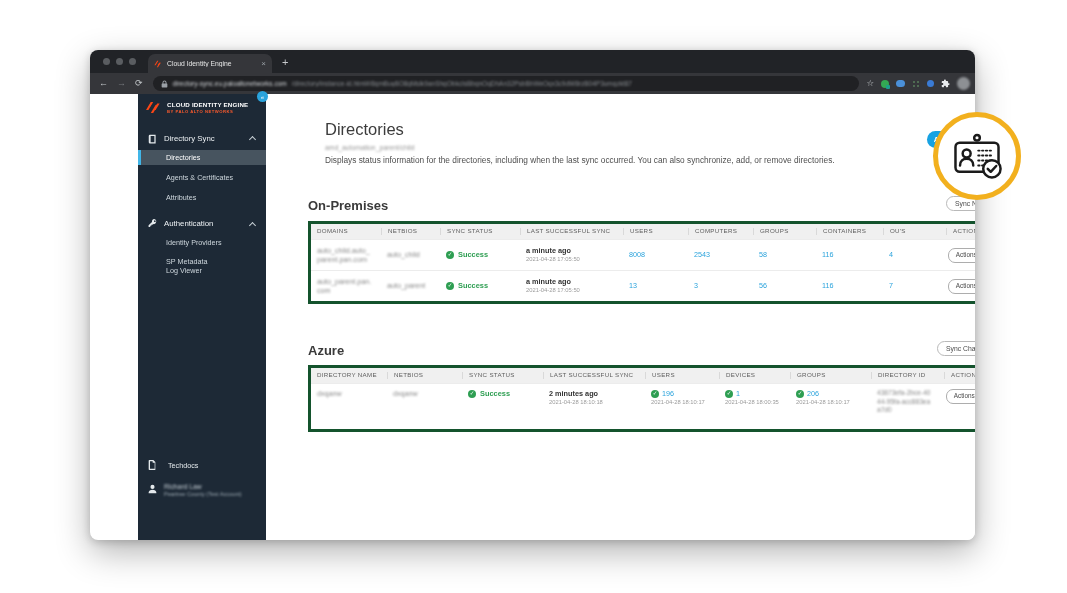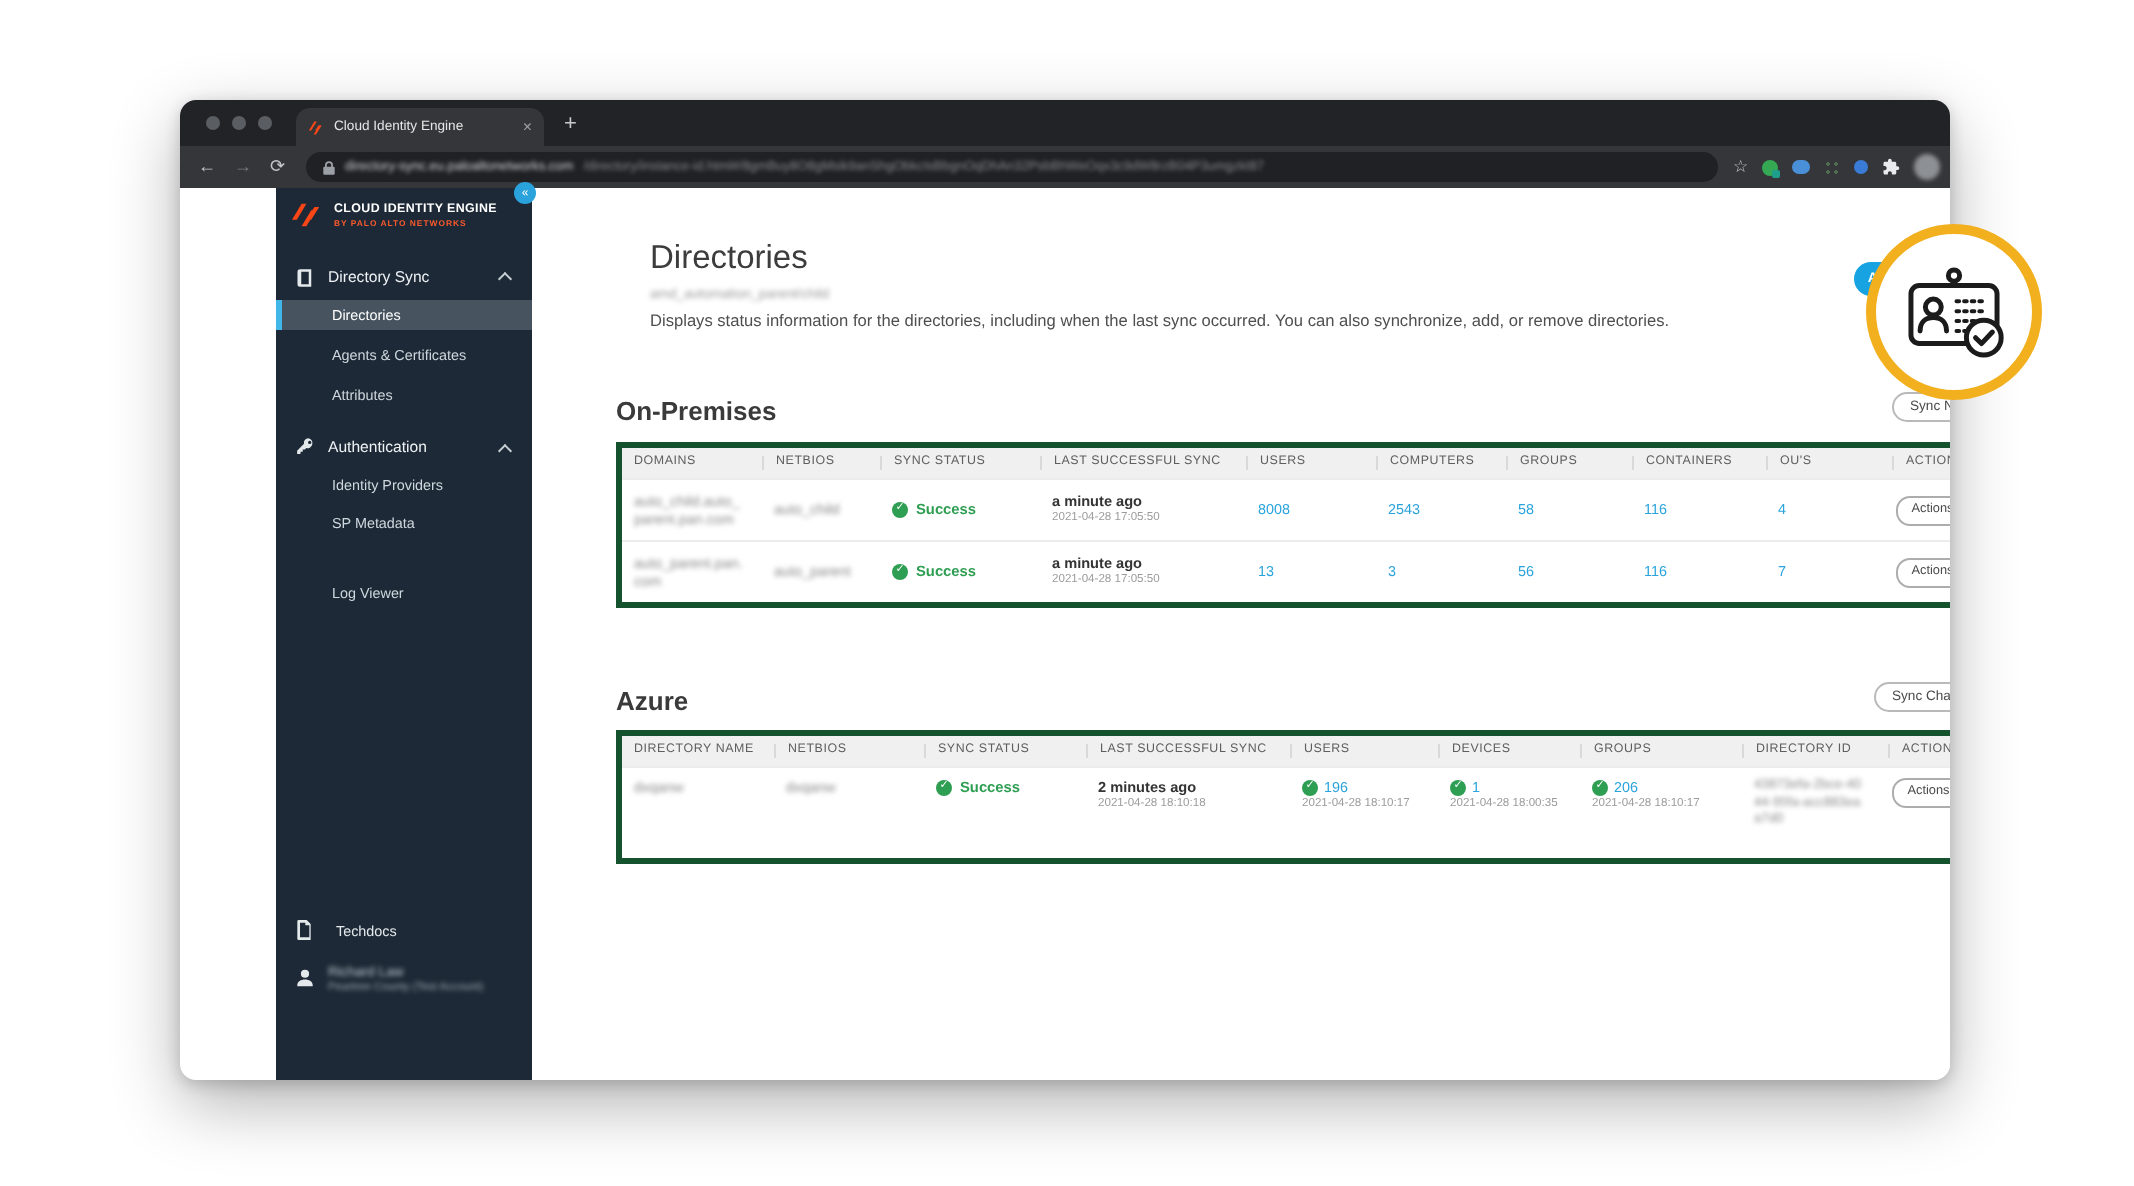--- a/index.html
+++ b/index.html
@@ -198,21 +198,21 @@
           </span>
           <span class="ns-label">Authentication</span>
           <span class="chev"></span>
         </div>
         <div class="nav-item" style="top:141px;">
           <span>Identity Providers</span>
         </div>
         <div class="nav-item" style="top:160px;">
           <span>SP Metadata</span>
         </div>
-        <div class="nav-item" style="top:195px;">
+        <div class="nav-item" style="top:169px;">
           <span>Log Viewer</span>
         </div>
 
         <div class="foot-row" style="top:363px;height:16px;gap:12px;">
           <span class="side-ic">
             <svg width="8" height="10" viewBox="0 0 12 15">
                 <path fill="#e4e9ec" d="M2 0h6l3 3v12H2a1 1 0 0 1-1-1V1a1 1 0 0 1 1-1zm1 2v11h7V4H7V2H3z"></path>
               </svg>
           </span>
           <span class="foot-label">Techdocs</span>

